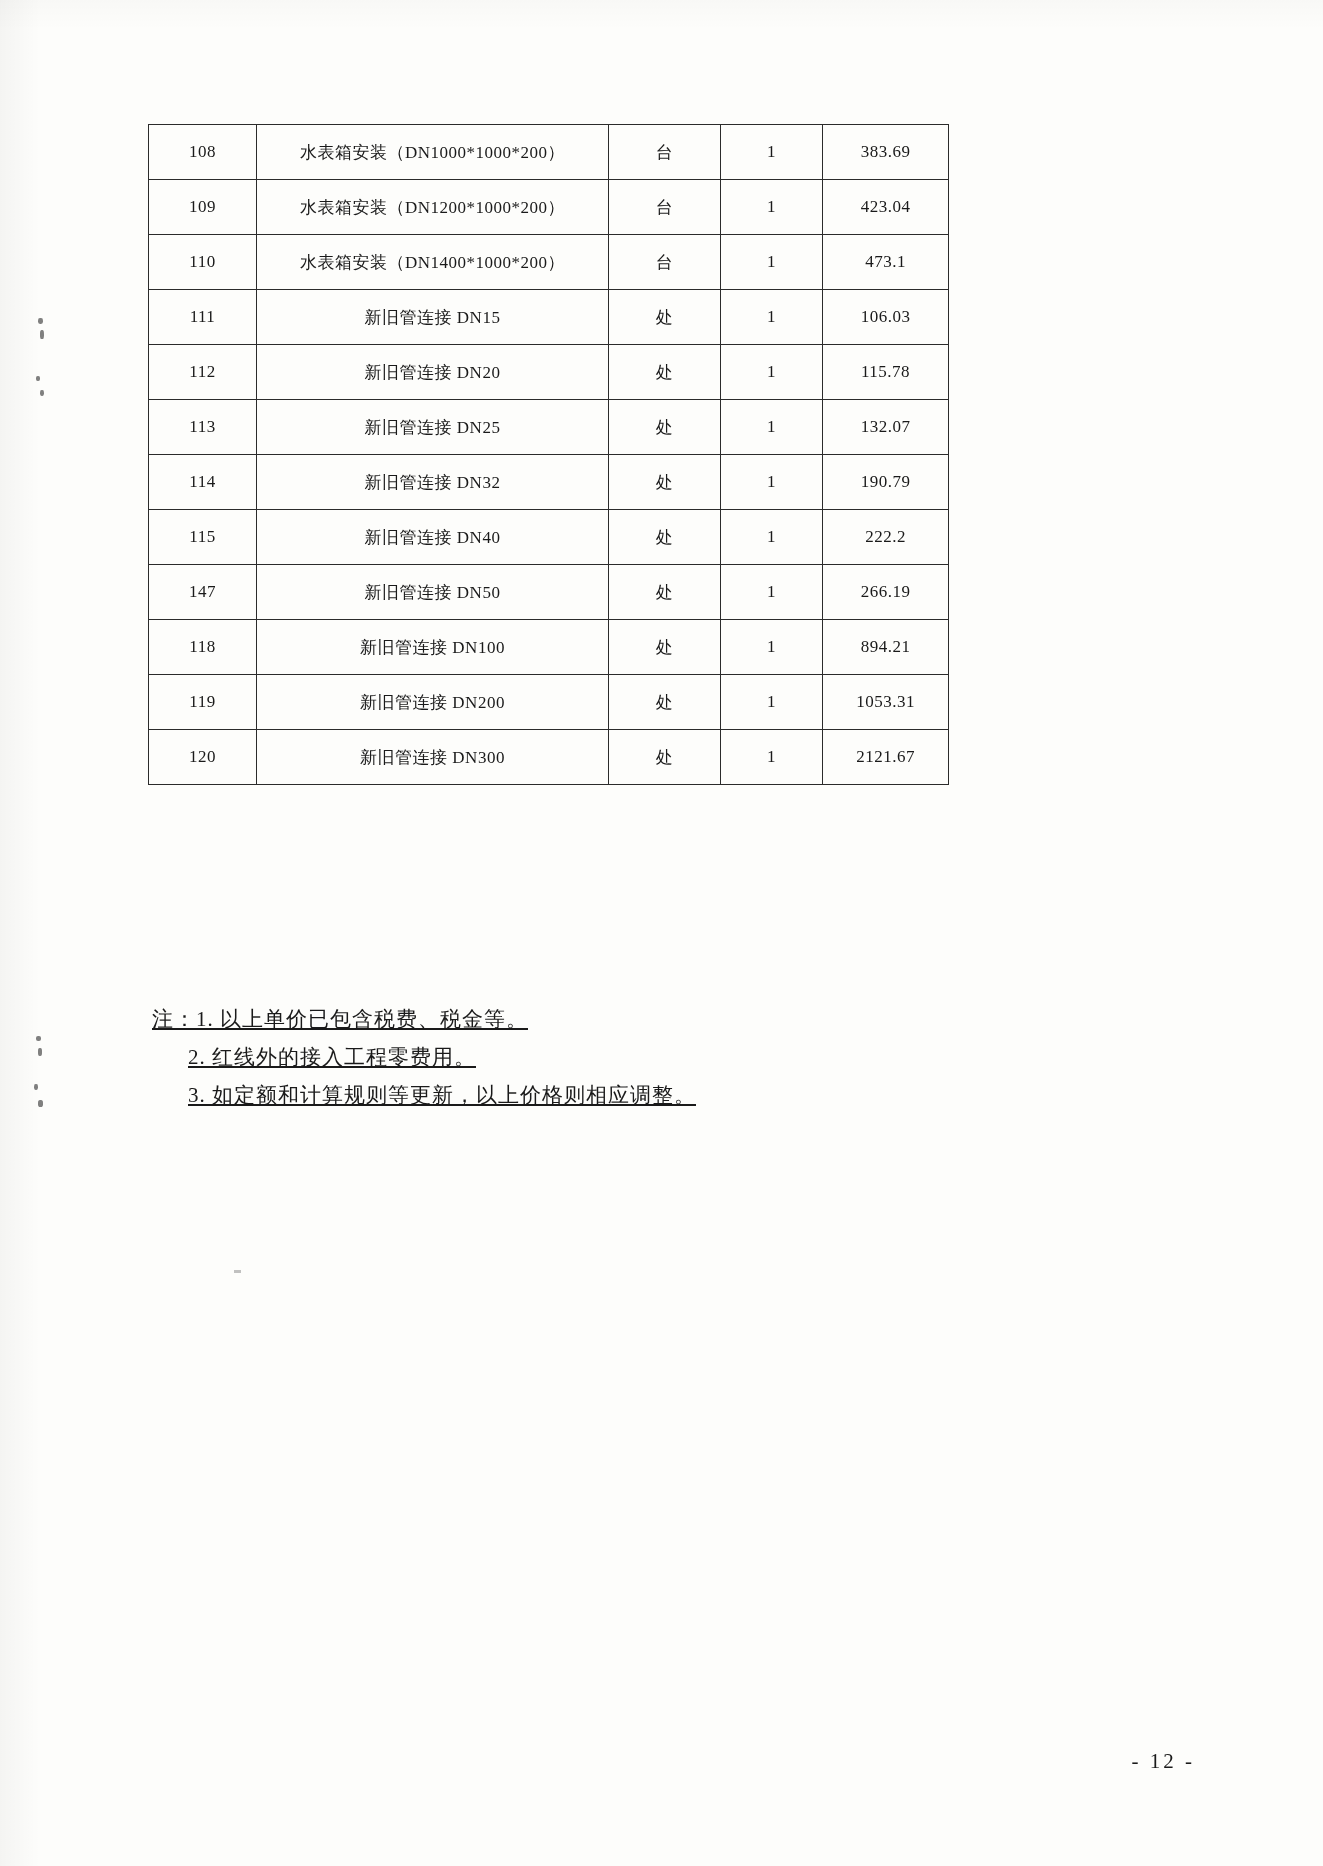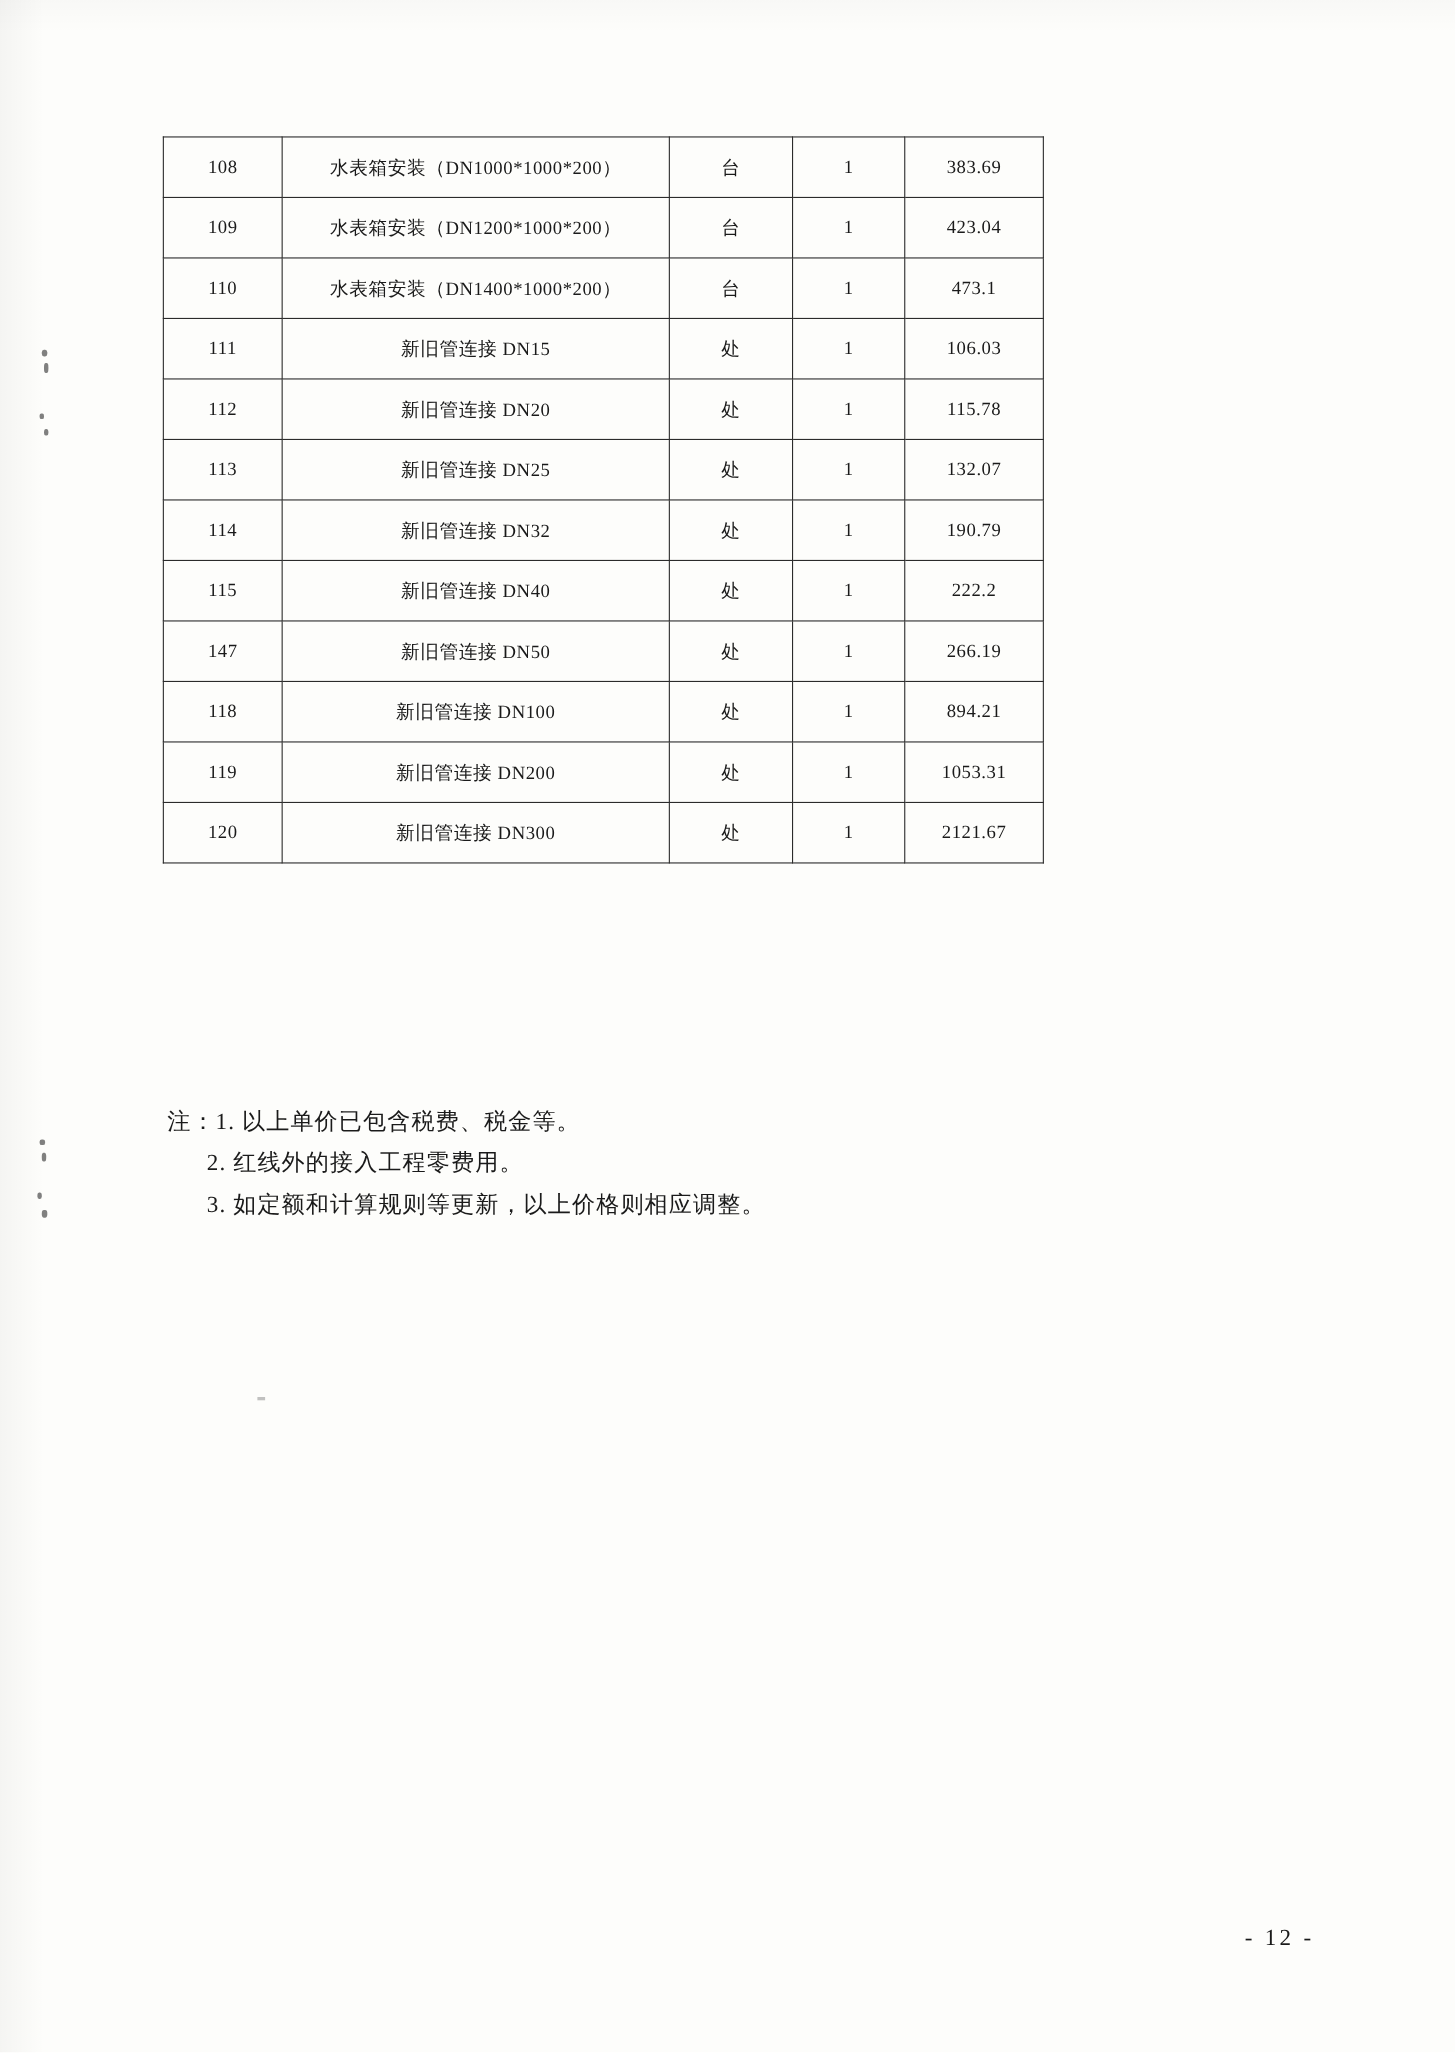--- a/index.html
+++ b/index.html
@@ -71,20 +71,21 @@
     position: absolute;
     left: 152px;
     top: 1000px;
     width: 820px;
     font-size: 21px;
     line-height: 38px;
     letter-spacing: 1px;
   }
   .notes .note-line {
     white-space: nowrap;
+    text-decoration: underline;
   }
   .notes .note-indent {
     padding-left: 36px;
   }
 
   .page-number {
     position: absolute;
     right: 128px;
     bottom: 92px;
     font-size: 21px;

